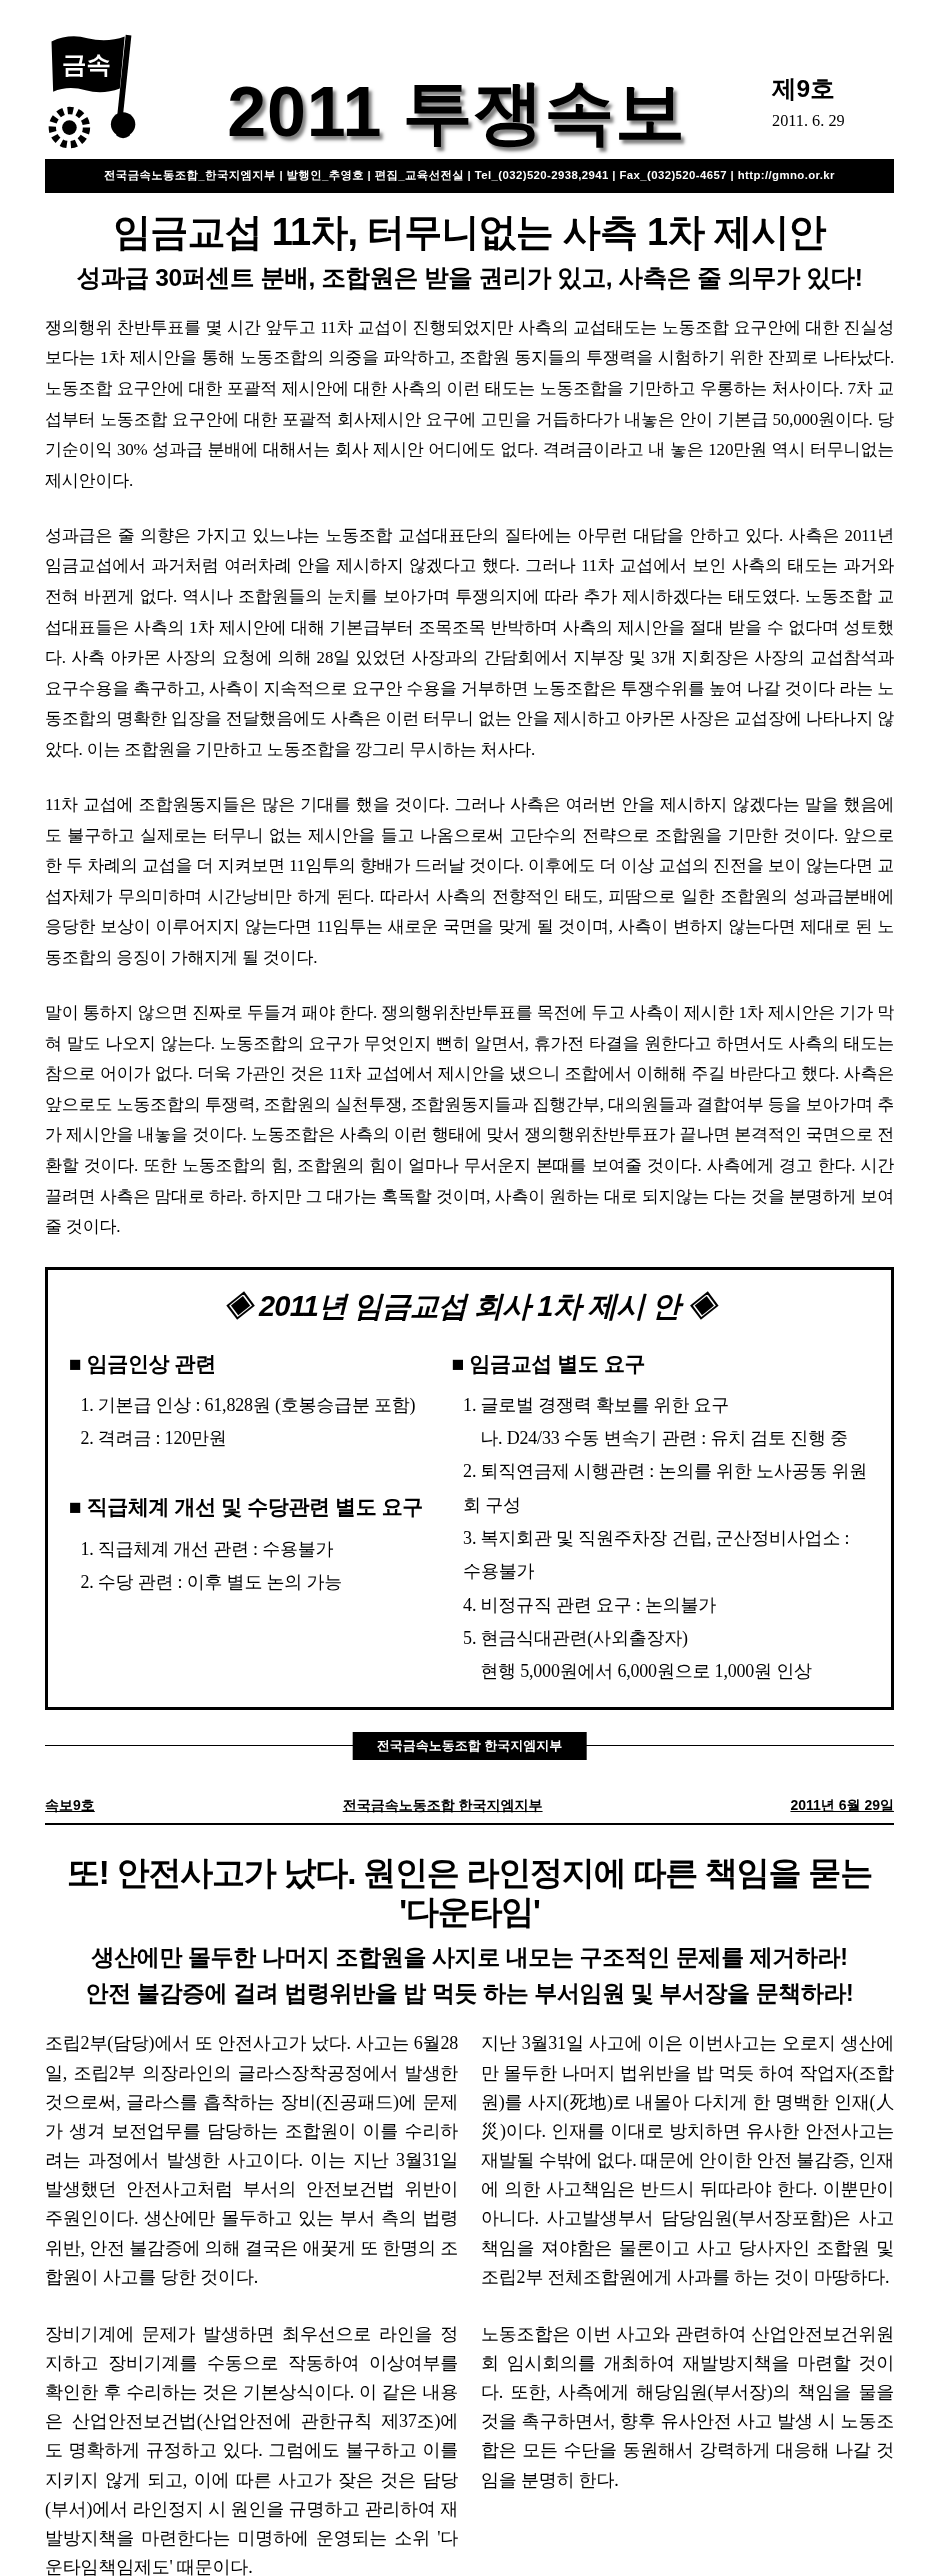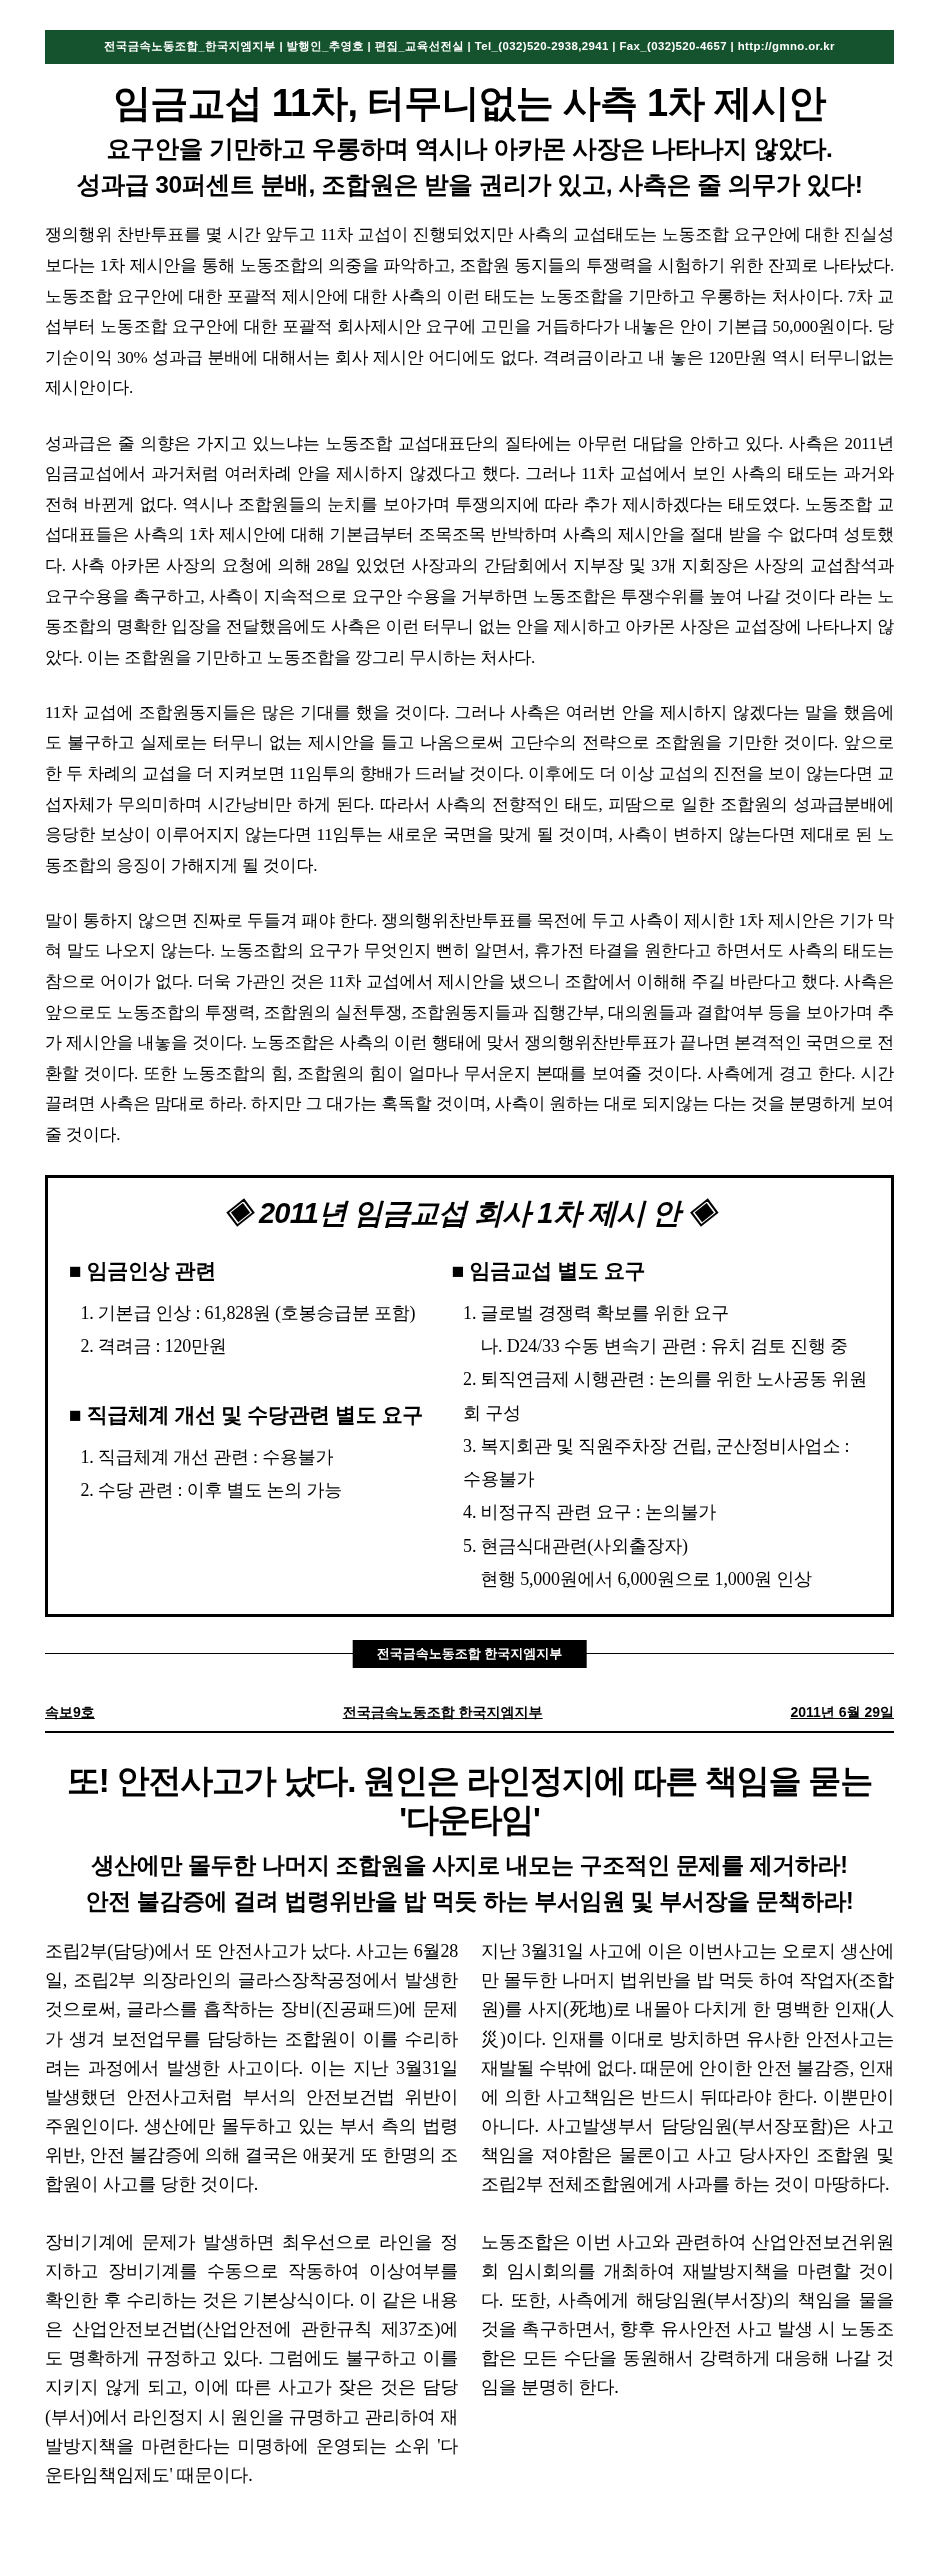--- a/index.html
+++ b/index.html
@@ -15,21 +15,21 @@
     flex:1;text-align:center;font-family:"Liberation Sans","DejaVu Sans",sans-serif;
     font-weight:900;font-size:70px;line-height:1.0;letter-spacing:0.8px;
     text-shadow:3.3px 4.1px 3.3px rgba(0,0,0,0.5);
     padding-bottom:4.9px;white-space:nowrap;
   }
   .issue-block{flex:0 0 122px;text-align:left;padding-bottom:21px;}
   .issue-no{font-family:"Liberation Sans",sans-serif;font-weight:900;font-size:24.5px;}
   .issue-date{font-size:16.3px;margin-top:6.5px;}
   
   .info-bar{
-    margin-top:6.5px;background:#14532d;color:#fff;text-align:center;
+    margin-top:6.5px;background:#000000;color:#fff;text-align:center;
     font-family:"Liberation Sans","DejaVu Sans",sans-serif;font-weight:bold;
     font-size:11.4px;letter-spacing:0.4px;padding:9.8px 3.3px;
   }
   
   .headline1{
     margin:18px 0 4.9px 0;text-align:center;font-family:"Liberation Sans",sans-serif;
     font-weight:900;font-size:38px;letter-spacing:-0.8px;line-height:1.15;
   }
   .subhead{
     text-align:center;font-family:"Liberation Sans",sans-serif;font-weight:800;
@@ -80,25 +80,42 @@
   }
   .cols2{display:flex;gap:23px;margin-top:18px;}
   .col2{flex:1;}
   .par2{font-size:18px;line-height:1.62;text-align:justify;margin:0 0 28px 0;letter-spacing:-0.2px;}
 </style>
 </head>
 <body>
 
 <div class="sheet">
 
+  <header class="masthead">
+    <div class="logo-wrap">
+      <svg width="96" height="122" viewBox="0 0 118 150">
+        <path d="M8,14 Q30,4 52,10 Q76,16 98,8 L92,72 Q70,80 50,74 Q28,68 10,76 Z" fill="#000"></path>
+        <text x="51" y="53" fill="#fff" font-size="30" font-weight="bold" text-anchor="middle" font-family="Liberation Sans, sans-serif">금속</text>
+        <rect x="94" y="6" width="7" height="100" fill="#000" transform="rotate(6 97 56)"></rect>
+        <circle cx="96" cy="116" r="15" fill="#000"></circle>
+        <path d="M84,112 q12,-8 24,0 l-4,18 q-8,6 -16,0 Z" fill="#000"></path>
+        <circle cx="30" cy="120" r="21" fill="none" stroke="#000" stroke-width="9" stroke-dasharray="7 5"></circle>
+        <circle cx="30" cy="120" r="9" fill="#000"></circle>
+      </svg>
+    </div>
+    <div class="mast-title">2011 투쟁속보</div>
+    <div class="issue-block">
+      <div class="issue-no">제9호</div>
+      <div class="issue-date">2011. 6. 29</div>
+    </div>
+  </header>
 
   <div class="info-bar">전국금속노동조합_한국지엠지부   |   발행인_추영호   |   편집_교육선전실   |   Tel_(032)520-2938,2941   |   Fax_(032)520-4657   |   http://gmno.or.kr</div>
 
   <h1 class="headline1">임금교섭 11차, 터무니없는 사측 1차 제시안</h1>
-  <div class="subhead">요구안을 기만하고 우롱하며 역시나 아카몬 사장은 나타나지 않았다.</div>
   <div class="subhead">성과급 30퍼센트 분배, 조합원은 받을 권리가 있고, 사측은 줄 의무가 있다!</div>
 
   <section class="body1">
       <div class="par">쟁의행위 찬반투표를 몇 시간 앞두고 11차 교섭이 진행되었지만 사측의 교섭태도는 노동조합 요구안에 대한 진실성 보다는 1차 제시안을 통해 노동조합의 의중을 파악하고, 조합원 동지들의 투쟁력을 시험하기 위한 잔꾀로 나타났다. 노동조합 요구안에 대한 포괄적 제시안에 대한 사측의 이런 태도는 노동조합을 기만하고 우롱하는 처사이다. 7차 교섭부터 노동조합 요구안에 대한 포괄적 회사제시안 요구에 고민을 거듭하다가 내놓은 안이 기본급 50,000원이다. 당기순이익 30% 성과급 분배에 대해서는 회사 제시안 어디에도 없다. 격려금이라고 내 놓은 120만원 역시 터무니없는 제시안이다.</div>
       <div class="par">성과급은 줄 의향은 가지고 있느냐는 노동조합 교섭대표단의 질타에는 아무런 대답을 안하고 있다. 사측은 2011년 임금교섭에서 과거처럼 여러차례 안을 제시하지 않겠다고 했다. 그러나 11차 교섭에서 보인 사측의 태도는 과거와 전혀 바뀐게 없다. 역시나 조합원들의 눈치를 보아가며 투쟁의지에 따라 추가 제시하겠다는 태도였다. 노동조합 교섭대표들은 사측의 1차 제시안에 대해 기본급부터 조목조목 반박하며 사측의 제시안을 절대 받을 수 없다며 성토했다. 사측 아카몬 사장의 요청에 의해 28일 있었던 사장과의 간담회에서 지부장 및 3개 지회장은 사장의 교섭참석과 요구수용을 촉구하고, 사측이 지속적으로 요구안 수용을 거부하면 노동조합은 투쟁수위를 높여 나갈 것이다 라는 노동조합의 명확한 입장을 전달했음에도 사측은 이런 터무니 없는 안을 제시하고 아카몬 사장은 교섭장에 나타나지 않았다. 이는 조합원을 기만하고 노동조합을 깡그리 무시하는 처사다.</div>
       <div class="par">11차 교섭에 조합원동지들은 많은 기대를 했을 것이다. 그러나 사측은 여러번 안을 제시하지 않겠다는 말을 했음에도 불구하고 실제로는 터무니 없는 제시안을 들고 나옴으로써 고단수의 전략으로 조합원을 기만한 것이다. 앞으로 한 두 차례의 교섭을 더 지켜보면 11임투의 향배가 드러날 것이다. 이후에도 더 이상 교섭의 진전을 보이 않는다면 교섭자체가 무의미하며 시간낭비만 하게 된다. 따라서 사측의 전향적인 태도, 피땀으로 일한 조합원의 성과급분배에 응당한 보상이 이루어지지 않는다면 11임투는 새로운 국면을 맞게 될 것이며, 사측이 변하지 않는다면 제대로 된 노동조합의 응징이 가해지게 될 것이다.</div>
       <div class="par">말이 통하지 않으면 진짜로 두들겨 패야 한다. 쟁의행위찬반투표를 목전에 두고 사측이 제시한 1차 제시안은 기가 막혀 말도 나오지 않는다. 노동조합의 요구가 무엇인지 뻔히 알면서, 휴가전 타결을 원한다고 하면서도 사측의 태도는 참으로 어이가 없다. 더욱 가관인 것은 11차 교섭에서 제시안을 냈으니 조합에서 이해해 주길 바란다고 했다. 사측은 앞으로도 노동조합의 투쟁력, 조합원의 실천투쟁, 조합원동지들과 집행간부, 대의원들과 결합여부 등을 보아가며 추가 제시안을 내놓을 것이다. 노동조합은 사측의 이런 행태에 맞서 쟁의행위찬반투표가 끝나면 본격적인 국면으로 전환할 것이다. 또한 노동조합의 힘, 조합원의 힘이 얼마나 무서운지 본때를 보여줄 것이다. 사측에게 경고 한다. 시간 끌려면 사측은 맘대로 하라. 하지만 그 대가는 혹독할 것이며, 사측이 원하는 대로 되지않는 다는 것을 분명하게 보여줄 것이다.</div>
     </section>
 
   <section class="proposal-box">

